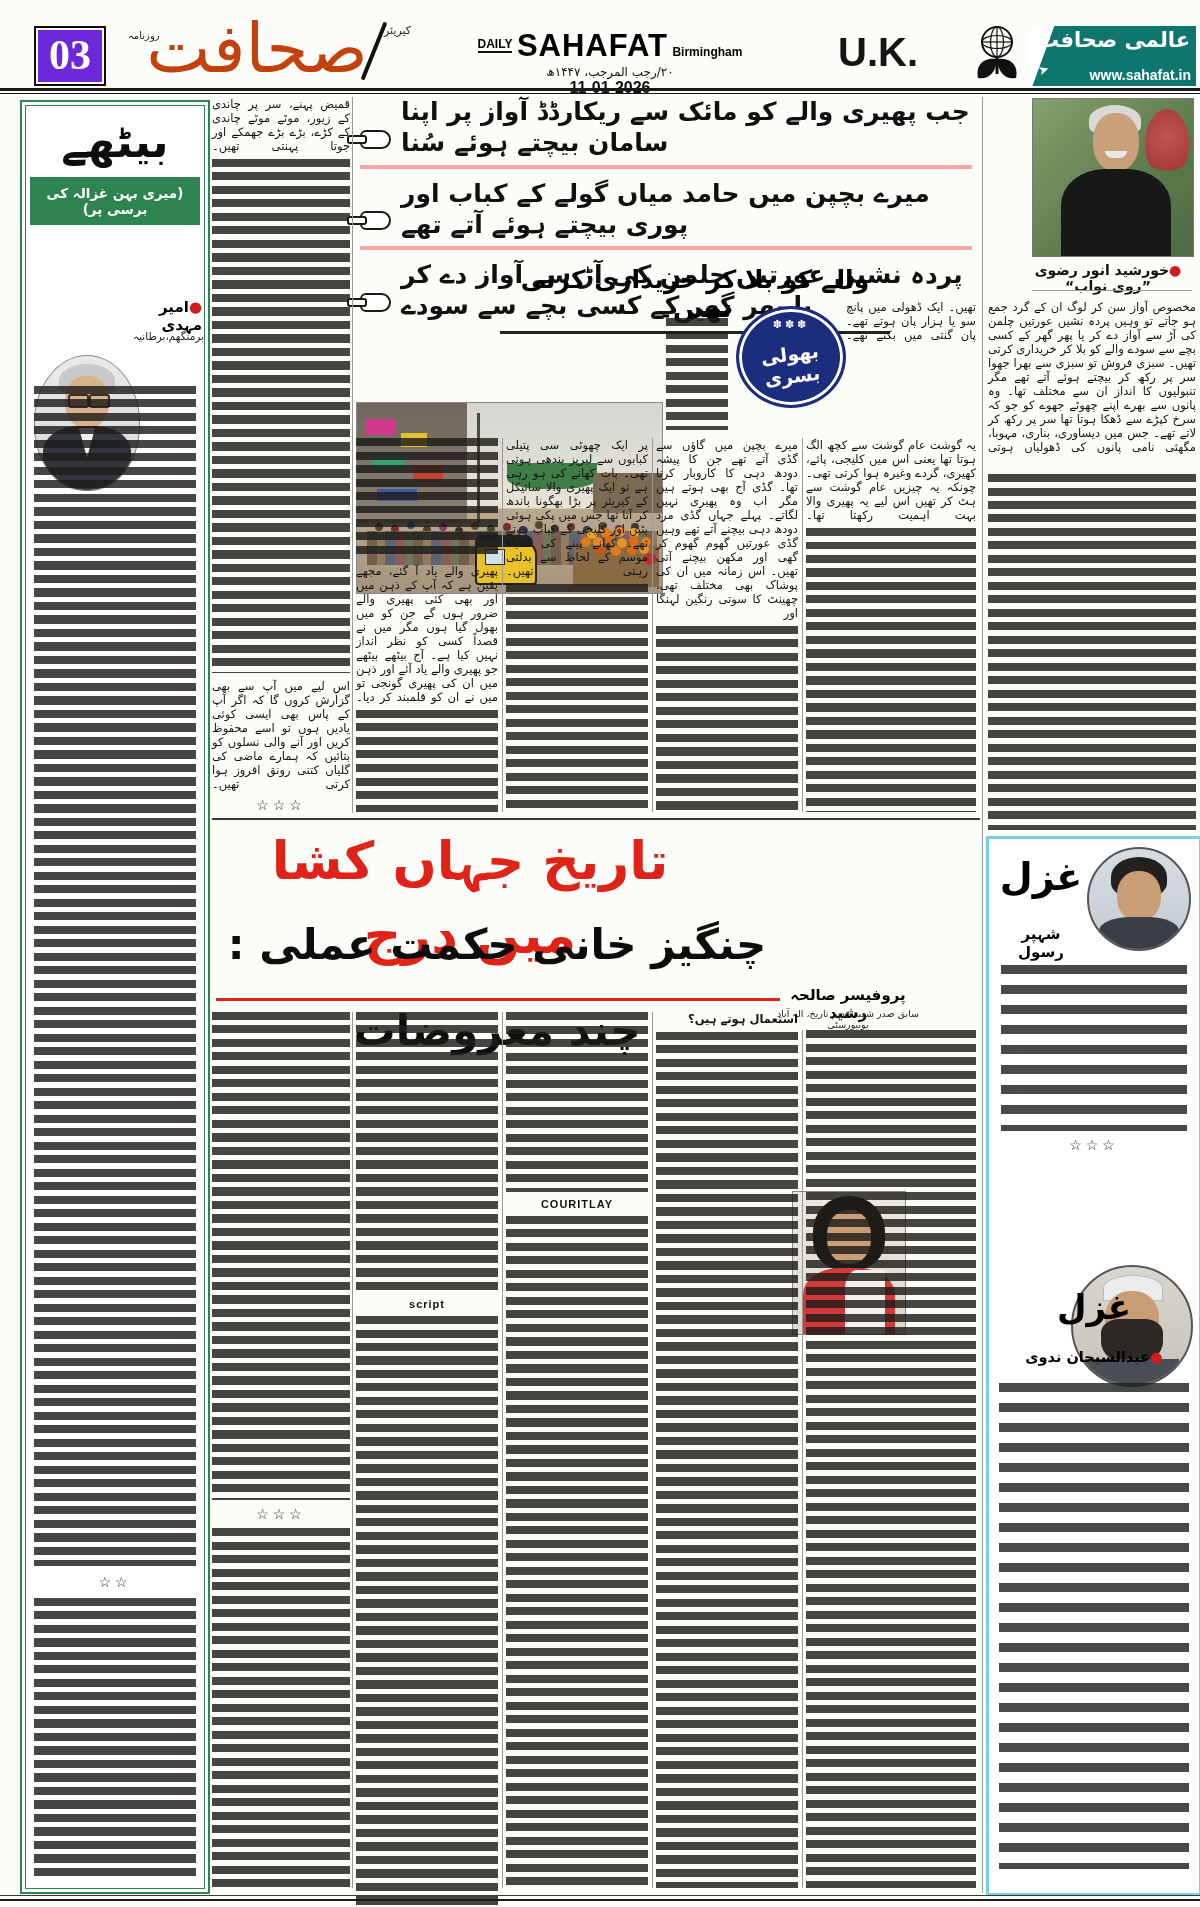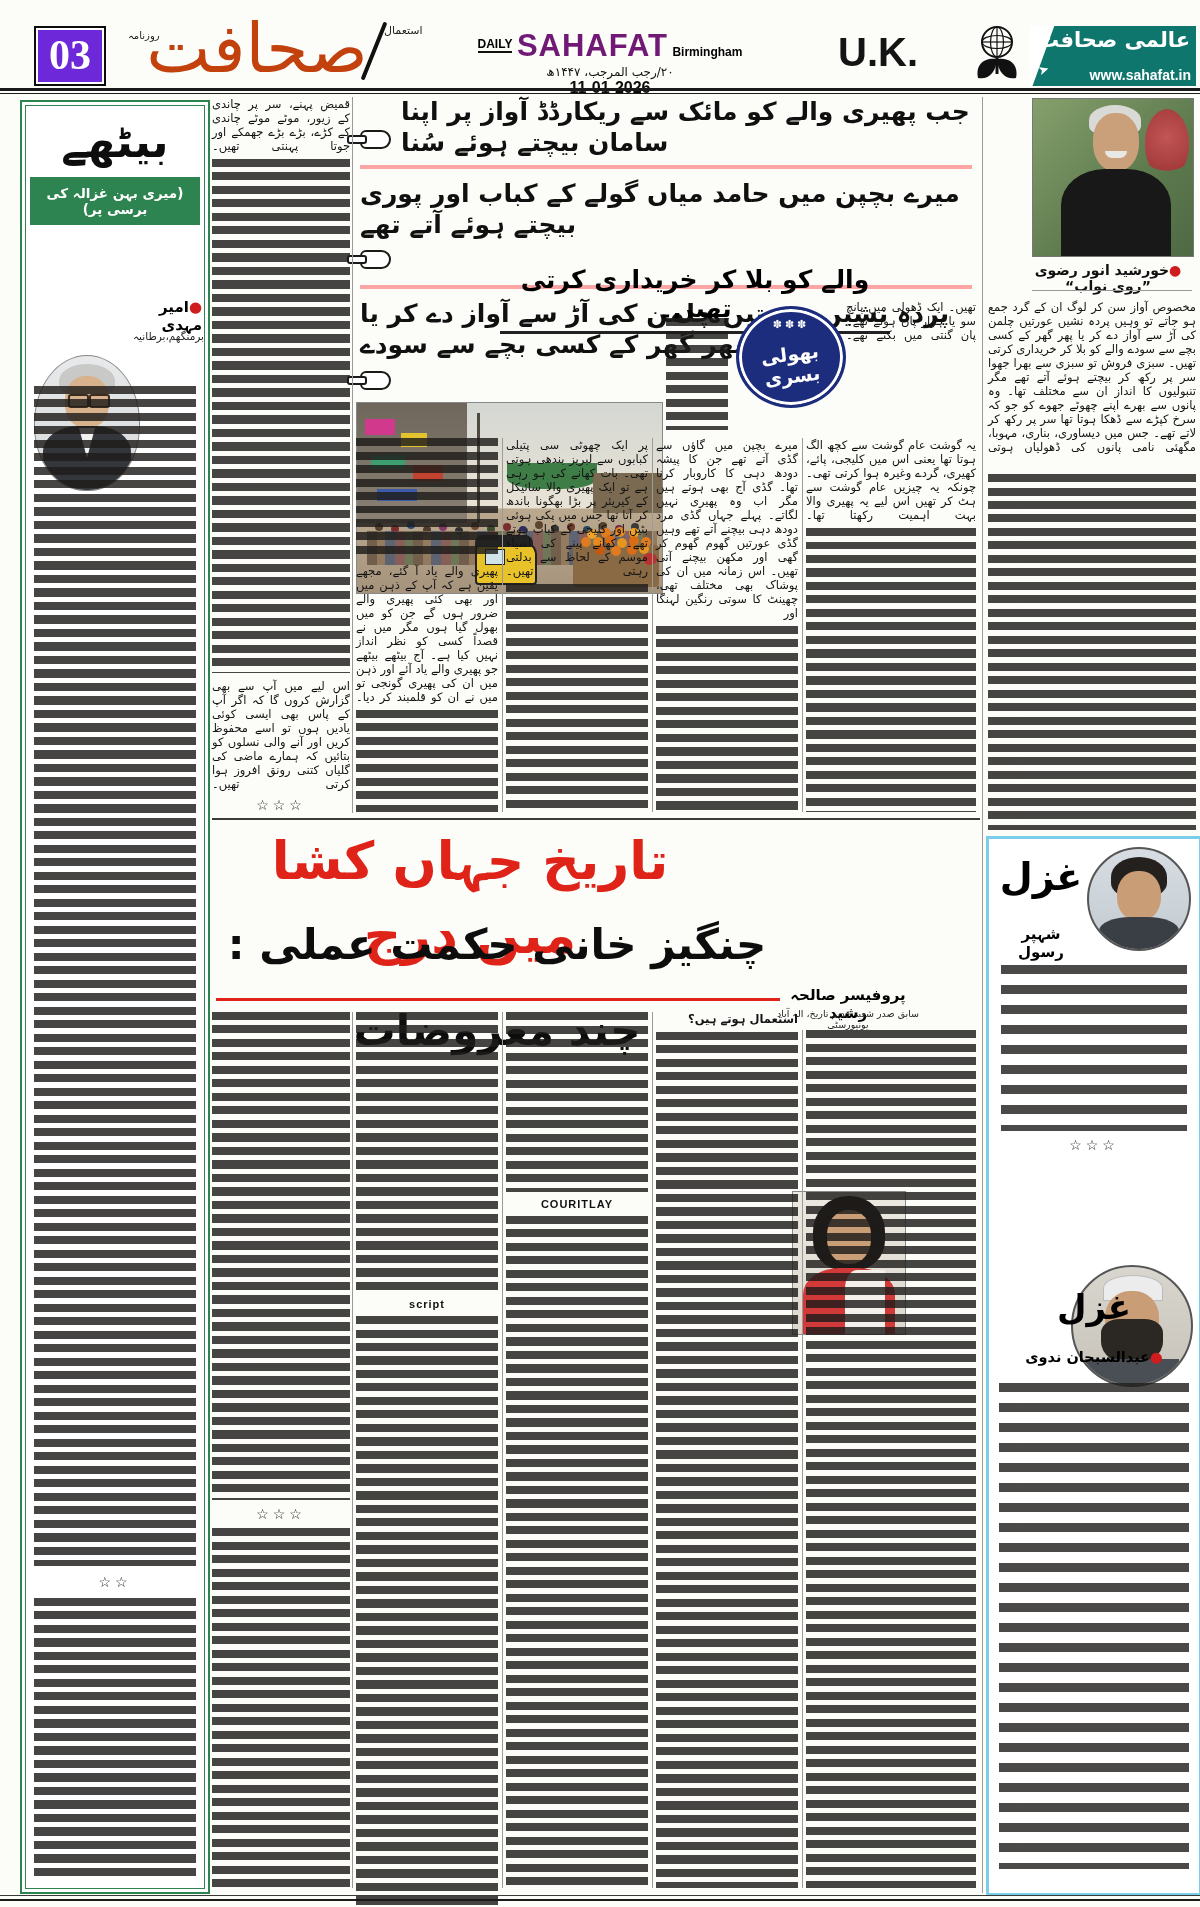--- a/index.html
+++ b/index.html
@@ -9,21 +9,21 @@
   .ur{font-family:"DejaVu Sans",sans-serif;direction:rtl;unicode-bidi:plaintext;}
   .just{text-align:justify;text-align-last:justify;}
   .body-ur{font-size:11.5px;line-height:14px;color:#141414;}
   
   .tx{background-image:repeating-linear-gradient(to bottom,rgba(30,28,26,.82) 0 8px,rgba(30,28,26,0) 8px 13.5px);}
   .poemtx{background-image:repeating-linear-gradient(to bottom,rgba(30,28,26,.8) 0 9px,rgba(30,28,26,0) 9px 20px);}
   .vrule{width:1px;background:#9a9a96;}
   .hrule{height:1px;background:#3a3a38;}
   .colflex{display:flex;flex-direction:column;gap:6px;}
   .grow{flex:1 1 auto;}
-  .headline{font-weight:bold;color:#101010;font-size:25px;line-height:1.25;display:flex;flex-direction:column;align-items:flex-end;justify-content:flex-end;gap:10px;}
+  .headline{font-weight:bold;color:#101010;font-size:25px;line-height:1.25;display:flex;flex-direction:row;align-items:flex-end;justify-content:flex-end;gap:10px;}
   .hl-underline{border-bottom:4px solid #fca5a5;padding-bottom:6px;}
   .hand{width:27px;height:15px;border:2px solid #1a1a1a;border-radius:7px 11px 11px 7px;position:relative;background:#fff;margin-bottom:10px;flex:0 0 auto;}
   .hand::before{content:"";position:absolute;left:-15px;top:3px;width:16px;height:5px;border:2px solid #1a1a1a;border-radius:3px;background:#fff;}
   .stars{color:#222;font-size:14px;text-align:center;letter-spacing:4px;}
   .reddot{color:#cf1d1d;}
   .photo{overflow:hidden;position:relative;background:#ddd;}
   .circlephoto{border-radius:50%;border:2px solid #555;overflow:hidden;position:relative;}
   .fragment{font-weight:bold;font-size:11px;letter-spacing:1px;text-align:center;color:#111;}
   .capline{font-weight:bold;font-size:14px;color:#111;}
 </style>
@@ -31,25 +31,25 @@
 <body>
 
 <div class="page">
 
   <div class="abs" style="left:0;top:0;width:1200px;height:94px;">
     <div class="abs" style="left:34px;top:26px;width:68px;height:56px;background:#6d28d9;border:2px solid #0c0c0c;box-shadow:inset 0 0 0 2px #fff;color:#fff;font-family:'Liberation Serif','DejaVu Serif',serif;font-weight:bold;font-size:42px;text-align:center;line-height:54px;">03</div>
 
     <div class="abs ur" style="left:128px;top:30px;font-size:10px;color:#222;">روزنامہ</div>
     <div class="abs ur" style="left:142px;top:14px;width:230px;font-size:68px;font-weight:normal;color:#c2410c;text-align:center;line-height:70px;">صحافت</div>
     <div class="abs" style="left:372px;top:20px;width:4px;height:62px;background:#111;transform:rotate(22deg);border-radius:3px;"></div>
-    <div class="abs ur" style="left:384px;top:24px;font-size:11px;color:#222;">استعمال</div>
+    <div class="abs ur" style="left:384px;top:24px;font-size:11px;color:#222;">کیریئر</div>
 
     <div class="abs" style="left:455px;top:28px;width:310px;text-align:center;">
       <span style="font-weight:bold;font-size:12px;border-bottom:2px solid #111;vertical-align:8px;">DAILY</span>
-      <span style="font-weight:bold;font-size:31px;letter-spacing:1px;color:#701a75;">SAHAFAT</span>
+      <span style="font-weight:bold;font-size:31px;letter-spacing:1px;color:#000000;">SAHAFAT</span>
       <span style="font-weight:bold;font-size:12px;">Birmingham</span>
       <div class="ur" style="font-size:12px;margin-top:1px;color:#111;">۲۰/رجب المرجب، ۱۴۴۷ھ</div>
       <div style="font-weight:bold;font-size:16px;color:#0c0c0c;">11-01-2026</div>
     </div>
 
     <div class="abs" style="left:838px;top:30px;font-weight:bold;font-size:40px;color:#141414;">U.K.</div>
 
     <div class="abs" style="left:968px;top:22px;width:58px;height:64px;">
       <svg width="58" height="64" viewBox="0 0 58 64">
         <circle cx="29" cy="20" r="15" fill="none" stroke="#111" stroke-width="2"></circle>

